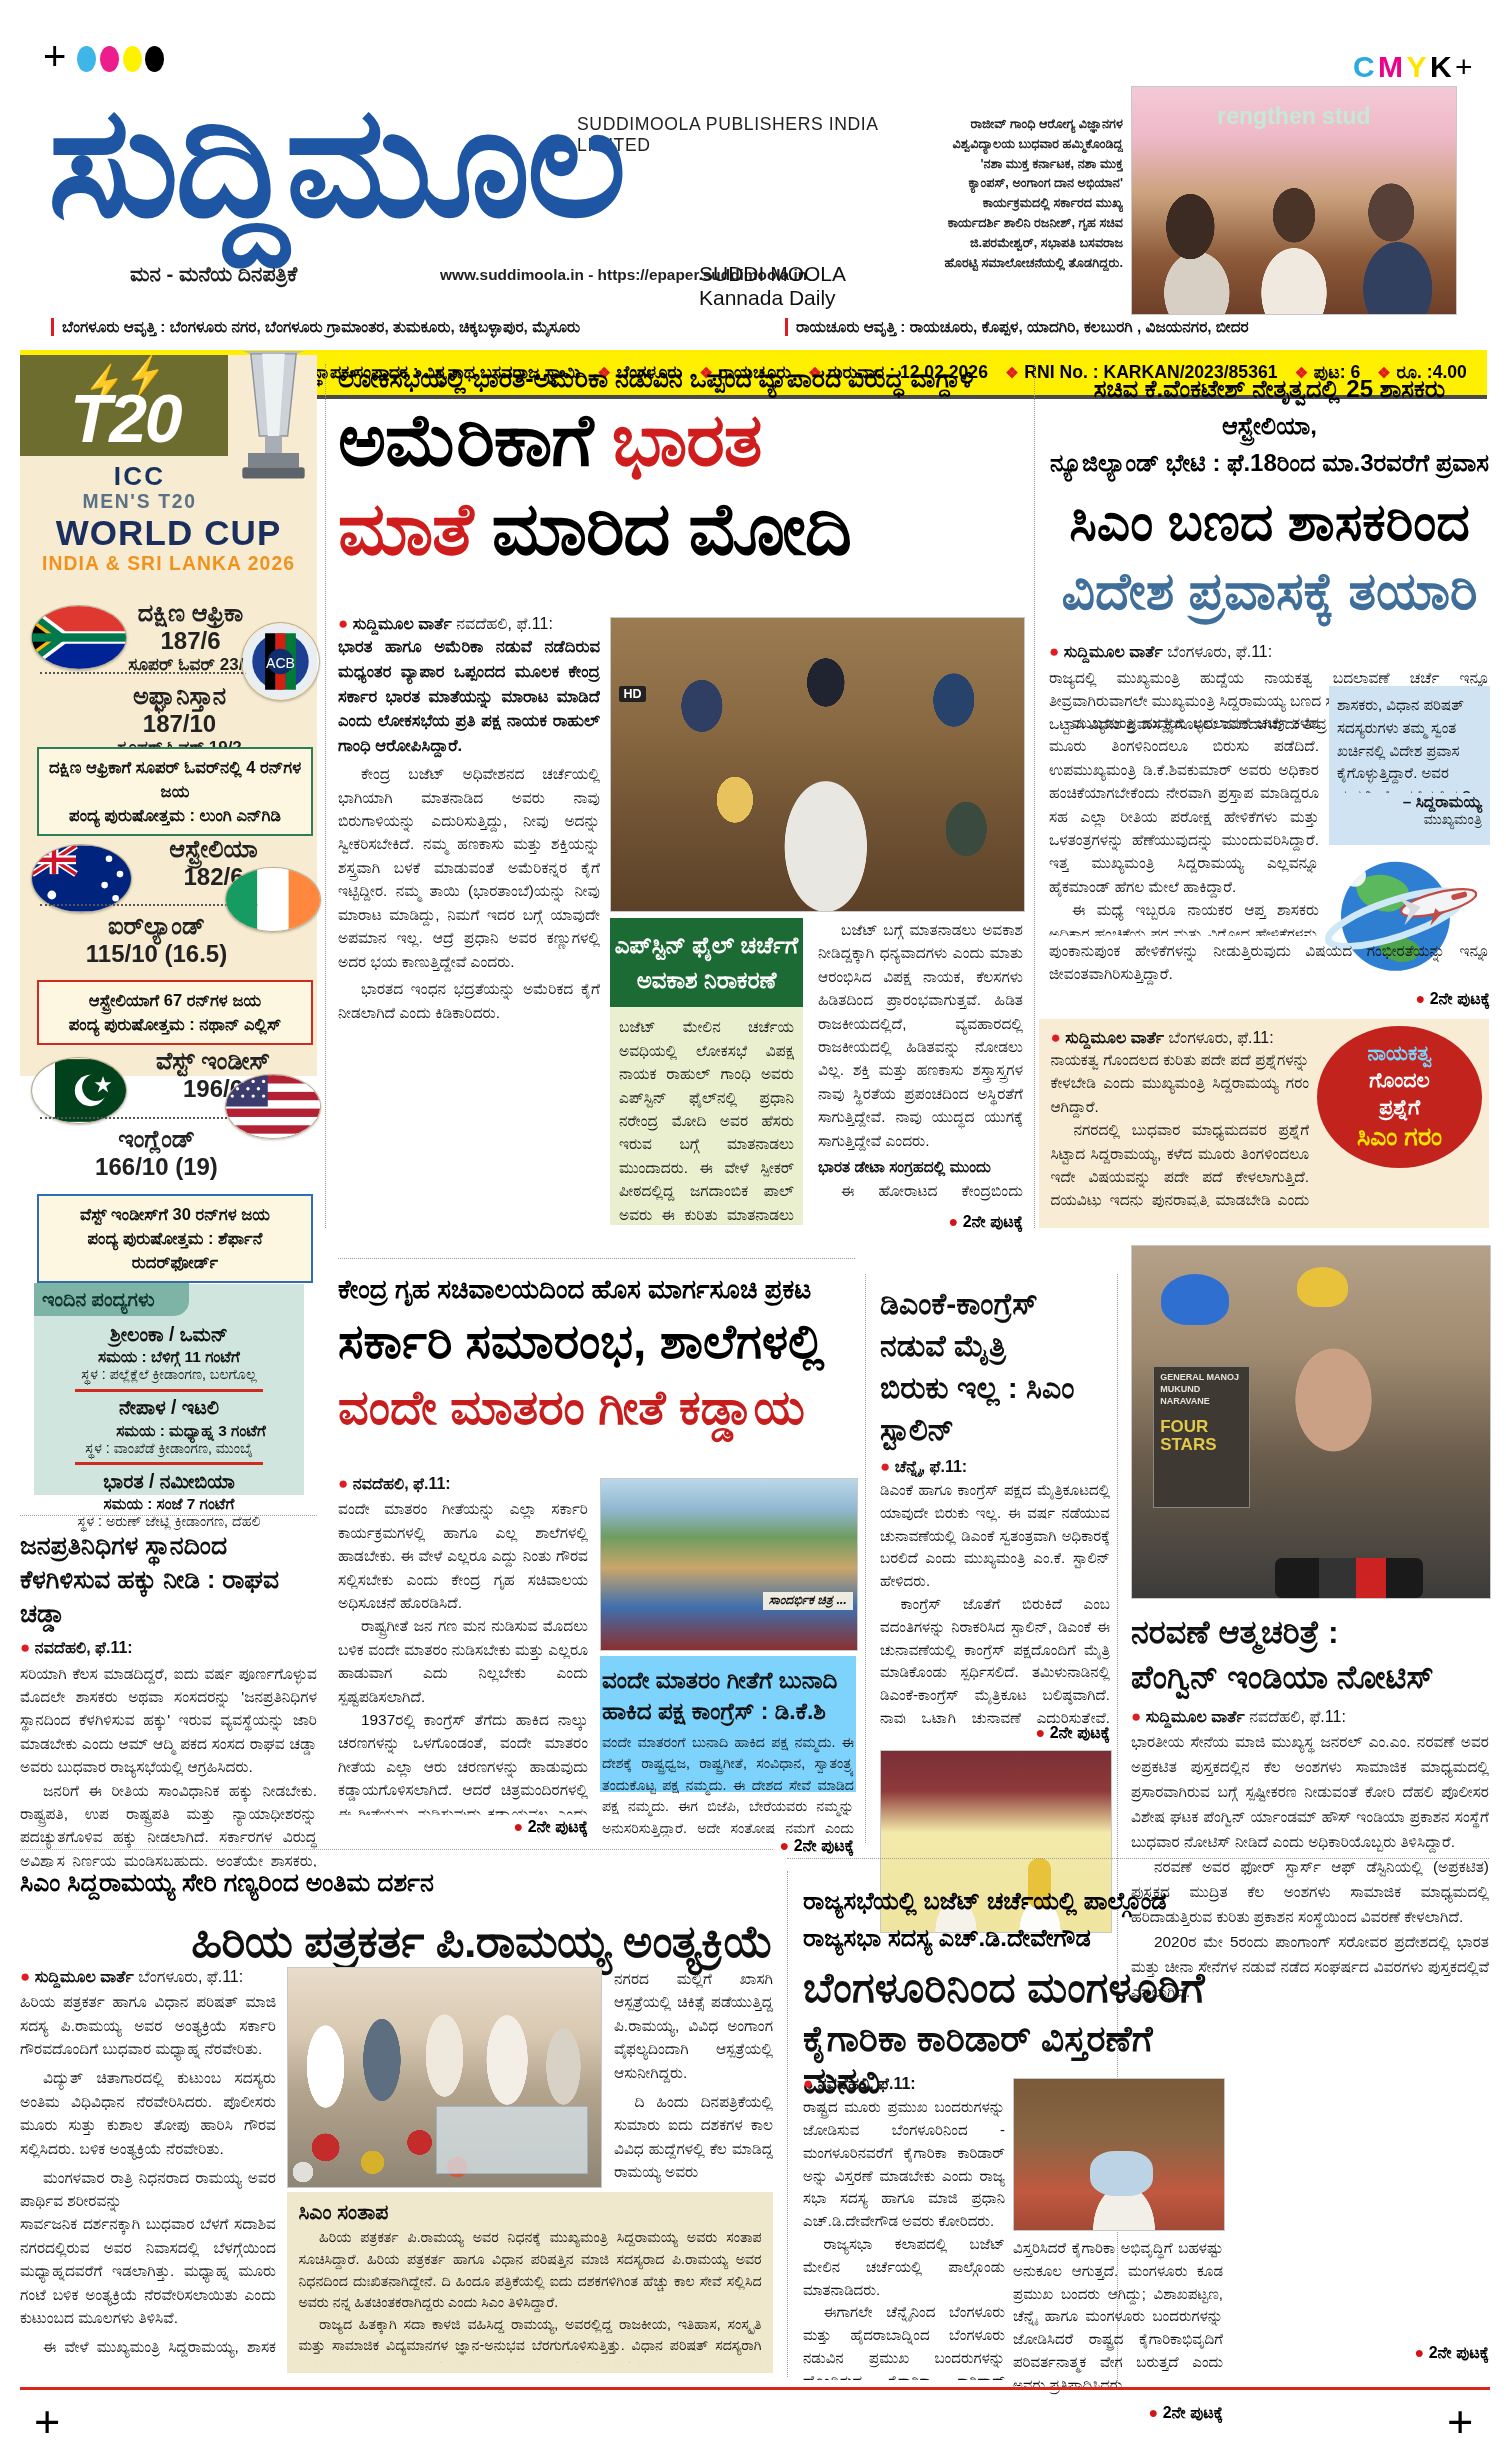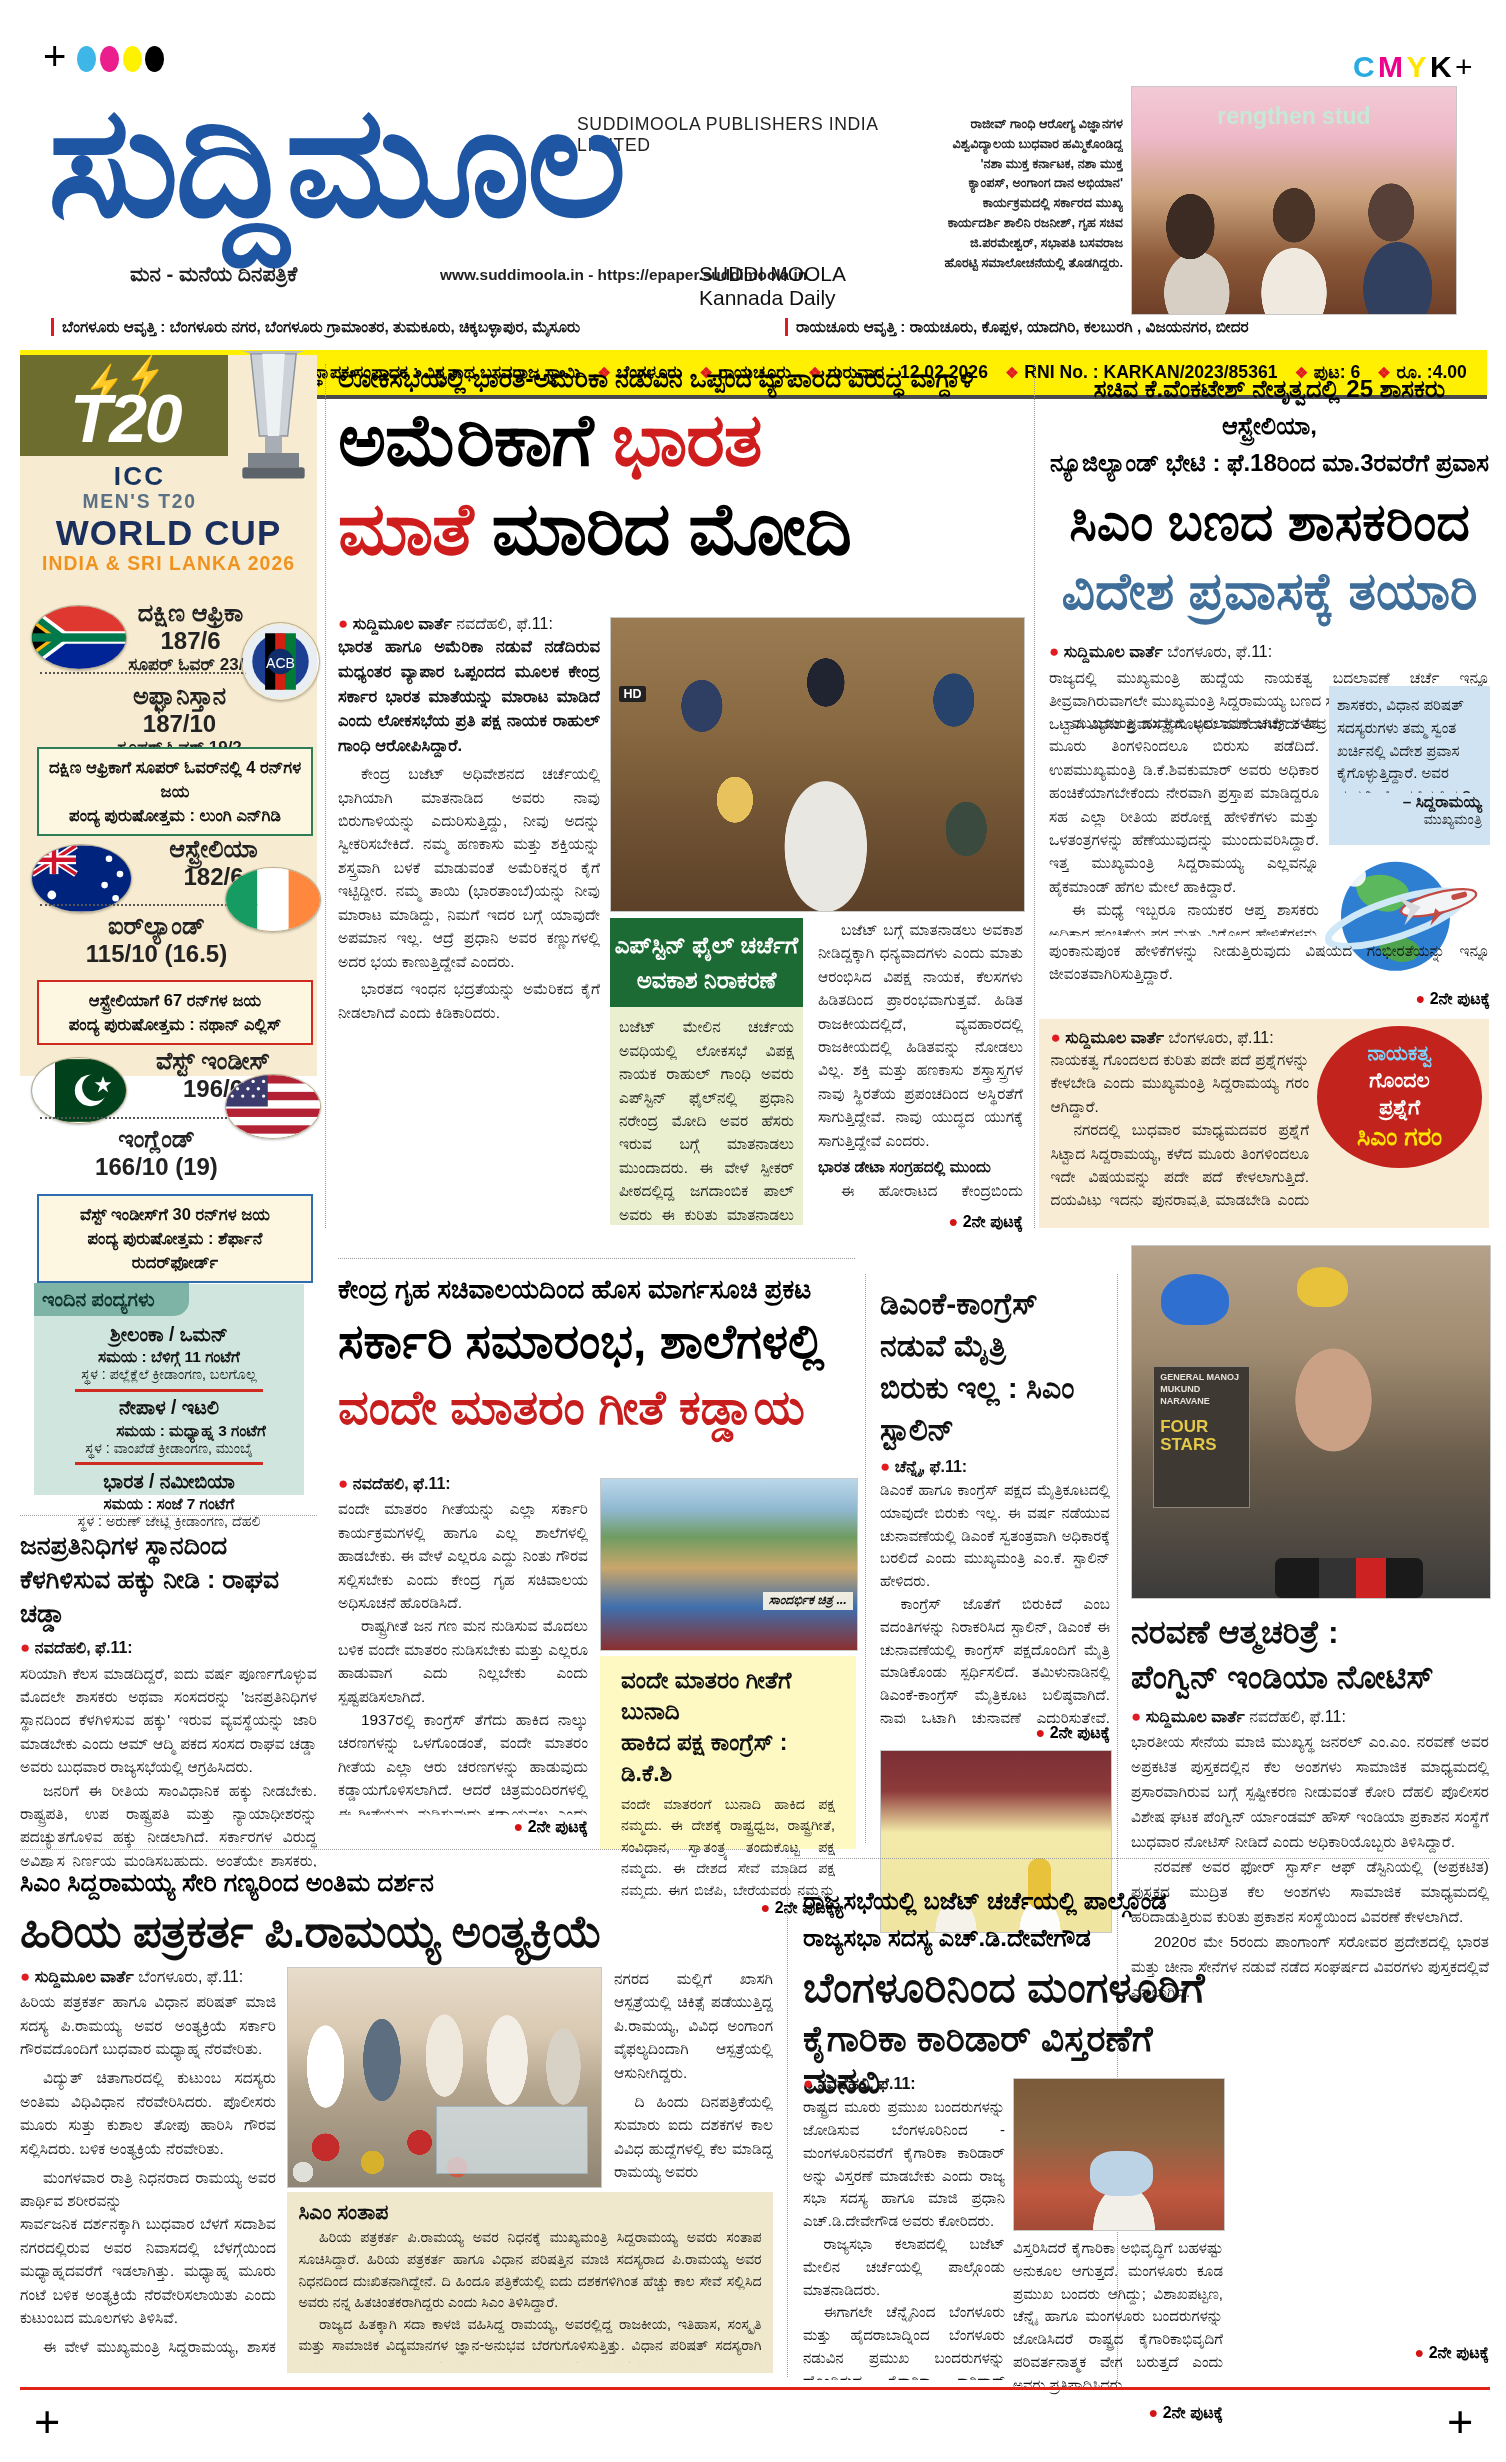--- a/index.html
+++ b/index.html
@@ -381,21 +381,21 @@
       <div>ವಂದೇ ಮಾತರಂ ಗೀತೆಯನ್ನು ಎಲ್ಲಾ ಸರ್ಕಾರಿ ಕಾರ್ಯಕ್ರಮಗಳಲ್ಲಿ ಹಾಗೂ ಎಲ್ಲ ಶಾಲೆಗಳಲ್ಲಿ ಹಾಡಬೇಕು. ಈ ವೇಳೆ ಎಲ್ಲರೂ ಎದ್ದು ನಿಂತು ಗೌರವ ಸಲ್ಲಿಸಬೇಕು ಎಂದು ಕೇಂದ್ರ ಗೃಹ ಸಚಿವಾಲಯ ಅಧಿಸೂಚನೆ ಹೊರಡಿಸಿದೆ.</div>
       <div style="text-indent:23px;">ರಾಷ್ಟ್ರಗೀತೆ ಜನ ಗಣ ಮನ ನುಡಿಸುವ ಮೊದಲು ಬಳಿಕ ವಂದೇ ಮಾತರಂ ನುಡಿಸಬೇಕು ಮತ್ತು ಎಲ್ಲರೂ ಹಾಡುವಾಗ ಎದು ನಿಲ್ಲಬೇಕು ಎಂದು ಸ್ಪಷ್ಟಪಡಿಸಲಾಗಿದೆ.</div>
       <div style="text-indent:23px;">1937ರಲ್ಲಿ ಕಾಂಗ್ರೆಸ್ ತೆಗೆದು ಹಾಕಿದ ನಾಲ್ಕು ಚರಣಗಳನ್ನು ಒಳಗೊಂಡಂತೆ, ವಂದೇ ಮಾತರಂ ಗೀತೆಯ ಎಲ್ಲಾ ಆರು ಚರಣಗಳನ್ನು ಹಾಡುವುದು ಕಡ್ಡಾಯಗೊಳಿಸಲಾಗಿದೆ. ಆದರೆ ಚಿತ್ರಮಂದಿರಗಳಲ್ಲಿ ಈ ಗೀತೆಯನ್ನು ನುಡಿಸುವುದು ಕಡ್ಡಾಯವಲ್ಲ ಎಂದು ಕೇಂದ್ರ ಗೃಹ ಸಚಿವಾಲಯದ ಆದೇಶದಲ್ಲಿ ಸ್ಪಷ್ಟಪಡಿಸಲಾಗಿದೆ.</div>
 
     </div>
     <div class="cont-marker" style="margin-top:2.3px;"><span class="dot">●</span> <span>2ನೇ ಪುಟಕ್ಕೆ</span></div>
   </div>
   <div class="abs photo" style="left:262px;top:204px;width:256px;height:171px;background:linear-gradient(180deg,#bcd8ea 0%,#8fb7d0 18%,#6f9c61 34%,#caa66a 52%,#3f6fae 75%,#8b2f2f 100%);">
     <span style="position:absolute;right:4.5px;bottom:40px;background:rgba(250,245,230,.92);font-size:12.5px;font-style:italic;font-weight:bold;padding:1.7px 5.7px;">ಸಾಂದರ್ಭಿಕ ಚಿತ್ರ ...</span>
   </div>
-  <div class="abs" style="left:262px;top:382px;width:256px;height:193px;background:#fef9c3;padding:9px 21px;box-sizing:border-box;">
+  <div class="abs" style="left:262px;top:382px;width:256px;height:136px;background:#7dd3fc;padding:9px 2px;box-sizing:border-box;">
     <div class="b" style="font-size:23px;line-height:1.35;">
       <div>ವಂದೇ ಮಾತರಂ ಗೀತೆಗೆ ಬುನಾದಿ</div>
       <div>ಹಾಕಿದ ಪಕ್ಷ ಕಾಂಗ್ರೆಸ್ : ಡಿ.ಕೆ.ಶಿ</div>
     </div>
     <div class="body-txt j" style="font-size:14.2px;height:105px;margin-top:4.5px;">
       <div>ವಂದೇ ಮಾತರಂಗೆ ಬುನಾದಿ ಹಾಕಿದ ಪಕ್ಷ ನಮ್ಮದು. ಈ ದೇಶಕ್ಕೆ ರಾಷ್ಟ್ರಧ್ವಜ, ರಾಷ್ಟ್ರಗೀತೆ, ಸಂವಿಧಾನ, ಸ್ವಾತಂತ್ರ್ಯ ತಂದುಕೊಟ್ಟ ಪಕ್ಷ ನಮ್ಮದು. ಈ ದೇಶದ ಸೇವೆ ಮಾಡಿದ ಪಕ್ಷ ನಮ್ಮದು. ಈಗ ಬಿಜೆಪಿ, ಬೇರೆಯವರು ನಮ್ಮನ್ನು ಅನುಸರಿಸುತ್ತಿದ್ದಾರೆ. ಅದೇ ಸಂತೋಷ ನಮಗೆ ಎಂದು ಡಿಸಿಎಂ ಡಿ.ಕೆ.ಶಿವಕುಮಾರ್ ಅವರು ಹೇಳಿದರು.</div>
 
     </div>
     <div class="cont-marker"><span class="dot">●</span> <span>2ನೇ ಪುಟಕ್ಕೆ</span></div>
   </div>
@@ -441,21 +441,21 @@
   <div class="body-txt j" style="height:614px;margin-top:3.4px;font-size:15.4px;line-height:1.62;">
     <div>ಭಾರತೀಯ ಸೇನೆಯ ಮಾಜಿ ಮುಖ್ಯಸ್ಥ ಜನರಲ್ ಎಂ.ಎಂ. ನರವಣೆ ಅವರ ಅಪ್ರಕಟಿತ ಪುಸ್ತಕದಲ್ಲಿನ ಕೆಲ ಅಂಶಗಳು ಸಾಮಾಜಿಕ ಮಾಧ್ಯಮದಲ್ಲಿ ಪ್ರಸಾರವಾಗಿರುವ ಬಗ್ಗೆ ಸ್ಪಷ್ಟೀಕರಣ ನೀಡುವಂತೆ ಕೋರಿ ದೆಹಲಿ ಪೊಲೀಸರ ವಿಶೇಷ ಘಟಕ ಪೆಂಗ್ವಿನ್ ರ್ಯಾಂಡಮ್ ಹೌಸ್ ಇಂಡಿಯಾ ಪ್ರಕಾಶನ ಸಂಸ್ಥೆಗೆ ಬುಧವಾರ ನೋಟಿಸ್ ನೀಡಿದೆ ಎಂದು ಅಧಿಕಾರಿಯೊಬ್ಬರು ತಿಳಿಸಿದ್ದಾರೆ.</div>
     <div style="text-indent:23px;">ನರವಣೆ ಅವರ ಫೋರ್ ಸ್ಟಾರ್ಸ್ ಆಫ್ ಡೆಸ್ಟಿನಿಯಲ್ಲಿ (ಅಪ್ರಕಟಿತ) ಪುಸ್ತಕದ ಮುದ್ರಿತ ಕೆಲ ಅಂಶಗಳು ಸಾಮಾಜಿಕ ಮಾಧ್ಯಮದಲ್ಲಿ ಹರಿದಾಡುತ್ತಿರುವ ಕುರಿತು ಪ್ರಕಾಶನ ಸಂಸ್ಥೆಯಿಂದ ವಿವರಣೆ ಕೇಳಲಾಗಿದೆ.</div>
     <div style="text-indent:23px;">2020ರ ಮೇ 5ರಂದು ಪಾಂಗಾಂಗ್ ಸರೋವರ ಪ್ರದೇಶದಲ್ಲಿ ಭಾರತ ಮತ್ತು ಚೀನಾ ಸೇನೆಗಳ ನಡುವೆ ನಡೆದ ಸಂಘರ್ಷದ ವಿವರಗಳು ಪುಸ್ತಕದಲ್ಲಿವೆ ಎನ್ನಲಾಗಿದೆ.</div>
   </div>
   <div class="cont-marker"><span class="dot">●</span> <span>2ನೇ ಪುಟಕ್ಕೆ</span></div>
 </div>
 
 <div class="abs" style="left:20px;top:1868px;width:753px;height:509px;">
   <div class="kicker" style="font-size:25px;">ಸಿಎಂ ಸಿದ್ದರಾಮಯ್ಯ ಸೇರಿ ಗಣ್ಯರಿಂದ ಅಂತಿಮ ದರ್ಶನ</div>
-  <div style="font-size:45px;font-weight:bold;margin-top:8px;letter-spacing:-0.6px;">ಹಿರಿಯ ಪತ್ರಕರ್ತ ಪಿ.ರಾಮಯ್ಯ ಅಂತ್ಯಕ್ರಿಯೆ</div>
+  <div style="font-size:45px;font-weight:bold;margin-top:18px;letter-spacing:-0.6px;text-align:right;">ಹಿರಿಯ ಪತ್ರಕರ್ತ ಪಿ.ರಾಮಯ್ಯ ಅಂತ್ಯಕ್ರಿಯೆ</div>
   <div class="abs" style="left:0;top:99px;width:256px;height:398px;">
     <div class="byline"><span class="dot">●</span> <span>ಸುದ್ದಿಮೂಲ ವಾರ್ತೆ</span> <span style="font-weight:normal;">ಬೆಂಗಳೂರು, ಫೆ.11:</span></div>
     <div class="body-txt j" style="height:370px;margin-top:3.4px;">
       <div>ಹಿರಿಯ ಪತ್ರಕರ್ತ ಹಾಗೂ ವಿಧಾನ ಪರಿಷತ್ ಮಾಜಿ ಸದಸ್ಯ ಪಿ.ರಾಮಯ್ಯ ಅವರ ಅಂತ್ಯಕ್ರಿಯೆ ಸರ್ಕಾರಿ ಗೌರವದೊಂದಿಗೆ ಬುಧವಾರ ಮಧ್ಯಾಹ್ನ ನೆರವೇರಿತು.</div>
       <div style="text-indent:23px;margin-top:5.7px;">ವಿದ್ಯುತ್ ಚಿತಾಗಾರದಲ್ಲಿ ಕುಟುಂಬ ಸದಸ್ಯರು ಅಂತಿಮ ವಿಧಿವಿಧಾನ ನೆರವೇರಿಸಿದರು. ಪೊಲೀಸರು ಮೂರು ಸುತ್ತು ಕುಶಾಲ ತೋಪು ಹಾರಿಸಿ ಗೌರವ ಸಲ್ಲಿಸಿದರು. ಬಳಿಕ ಅಂತ್ಯಕ್ರಿಯೆ ನೆರವೇರಿತು.</div>
       <div style="text-indent:23px;margin-top:5.7px;">ಮಂಗಳವಾರ ರಾತ್ರಿ ನಿಧನರಾದ ರಾಮಯ್ಯ ಅವರ ಪಾರ್ಥಿವ ಶರೀರವನ್ನು</div>
       <div>ಸಾರ್ವಜನಿಕ ದರ್ಶನಕ್ಕಾಗಿ ಬುಧವಾರ ಬೆಳಗೆ ಸದಾಶಿವ ನಗರದಲ್ಲಿರುವ ಅವರ ನಿವಾಸದಲ್ಲಿ ಬೆಳಗ್ಗೆಯಿಂದ ಮಧ್ಯಾಹ್ನದವರೆಗೆ ಇಡಲಾಗಿತ್ತು. ಮಧ್ಯಾಹ್ನ ಮೂರು ಗಂಟೆ ಬಳಿಕ ಅಂತ್ಯಕ್ರಿಯೆ ನೆರವೇರಿಸಲಾಯಿತು ಎಂದು ಕುಟುಂಬದ ಮೂಲಗಳು ತಿಳಿಸಿವೆ.</div>
       <div style="text-indent:23px;margin-top:5.7px;">ಈ ವೇಳೆ ಮುಖ್ಯಮಂತ್ರಿ ಸಿದ್ದರಾಮಯ್ಯ, ಶಾಸಕ ಸಿ.ಎಸ್. ಆಶ್ವಥನಾರಾಯಣ ಸೇರಿದಂತೆ ಹಲವು ಗಣ್ಯರು ಸದಾಶಿವನಗರದ ನಿವಾಸಕ್ಕೆ ತೆರಳಿ ಅಂತಿಮ ನಮನ ಸಲ್ಲಿಸಿದರು.</div>
     </div>
   </div>

